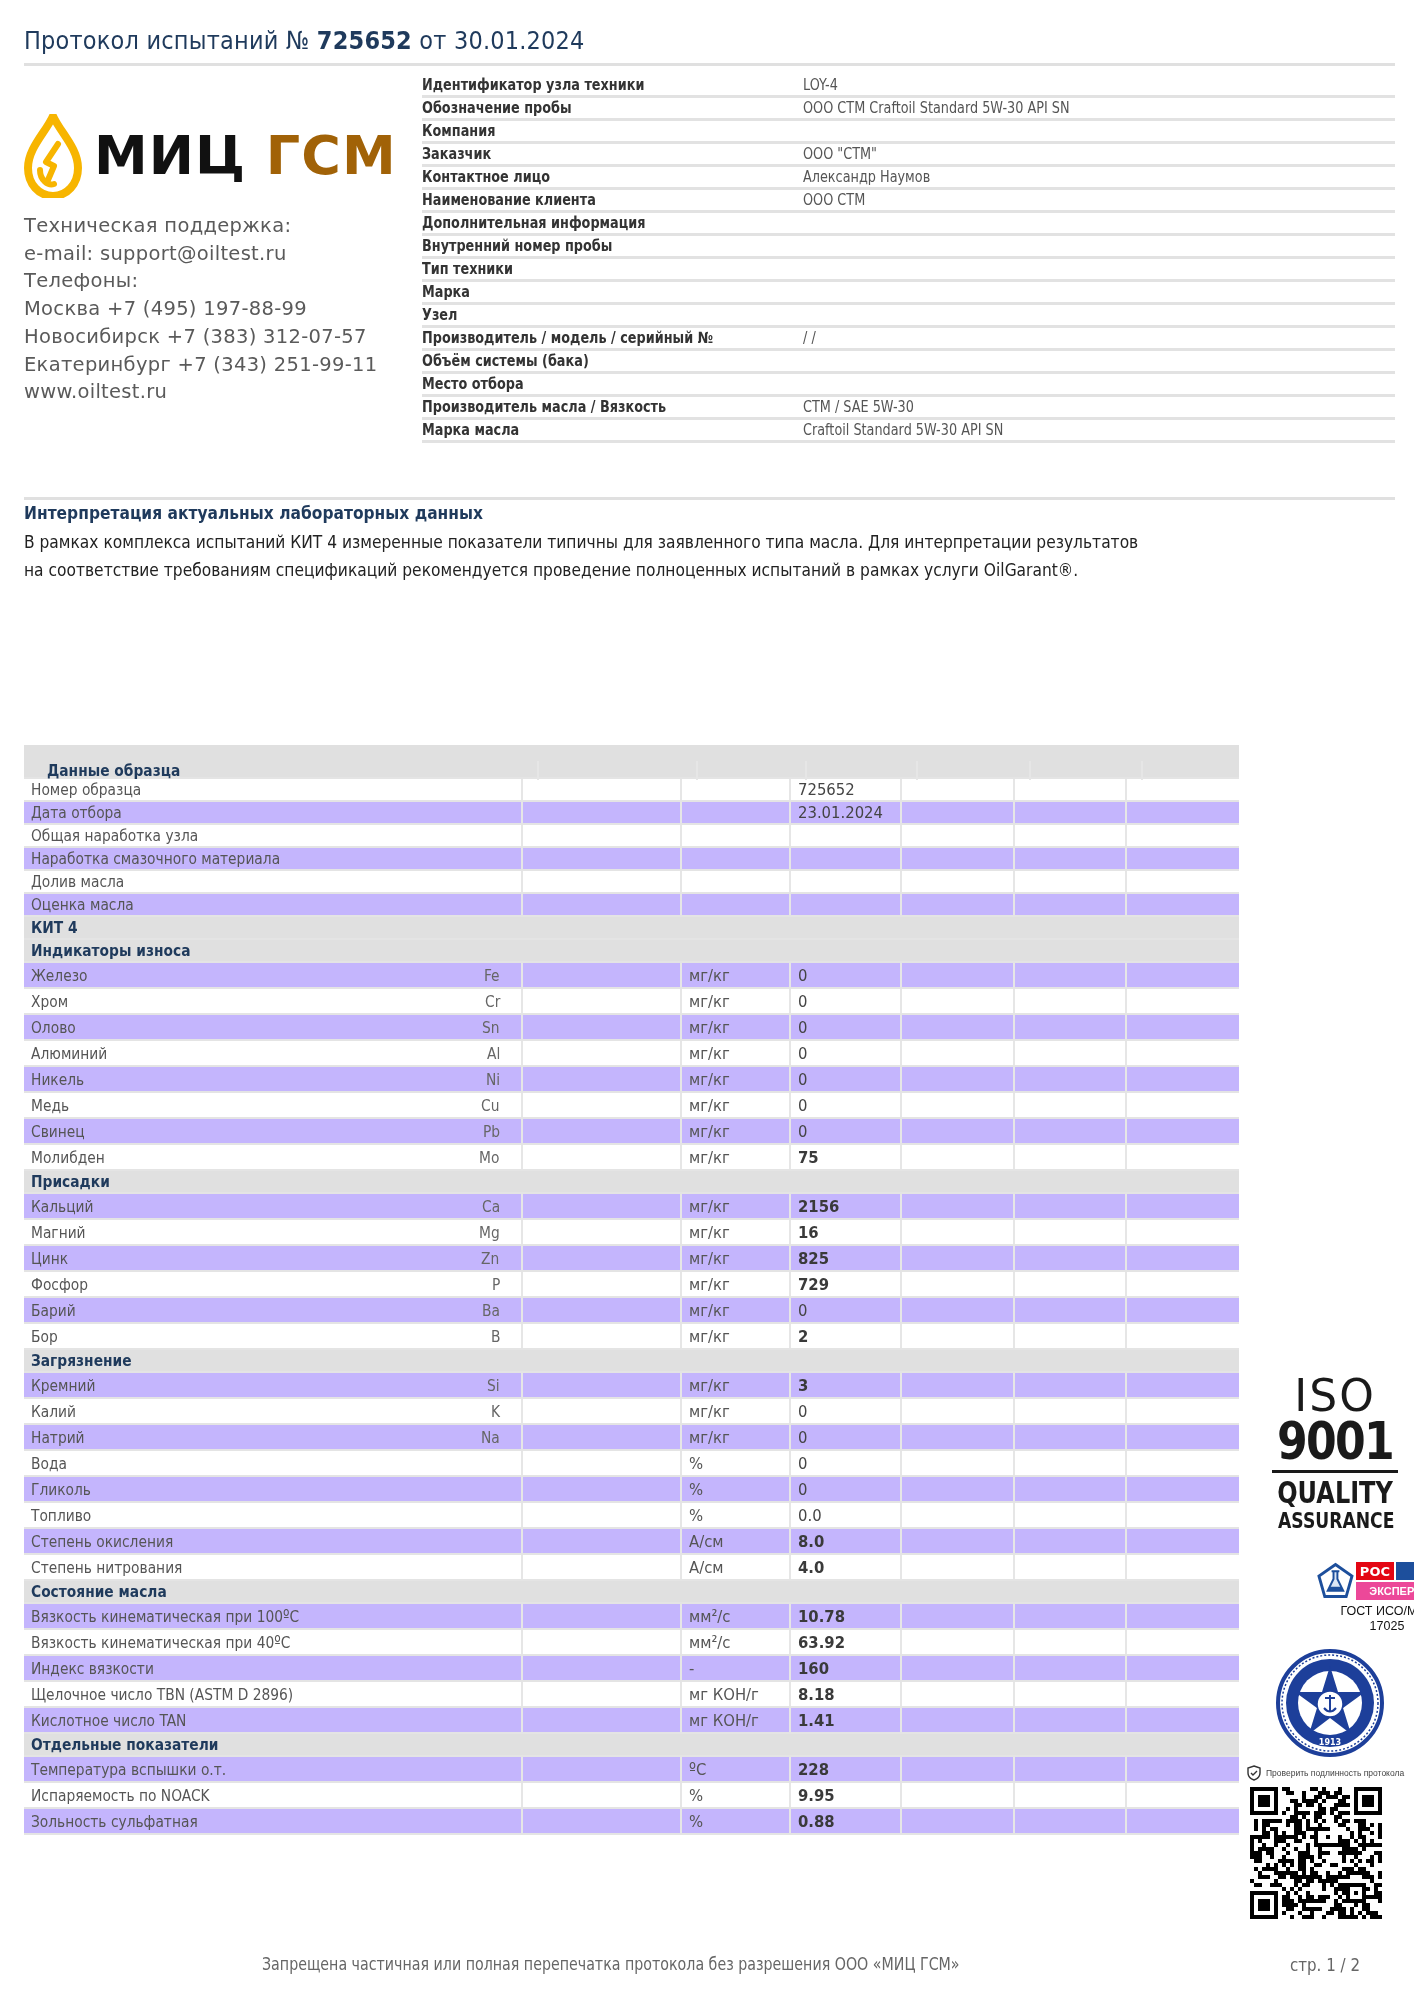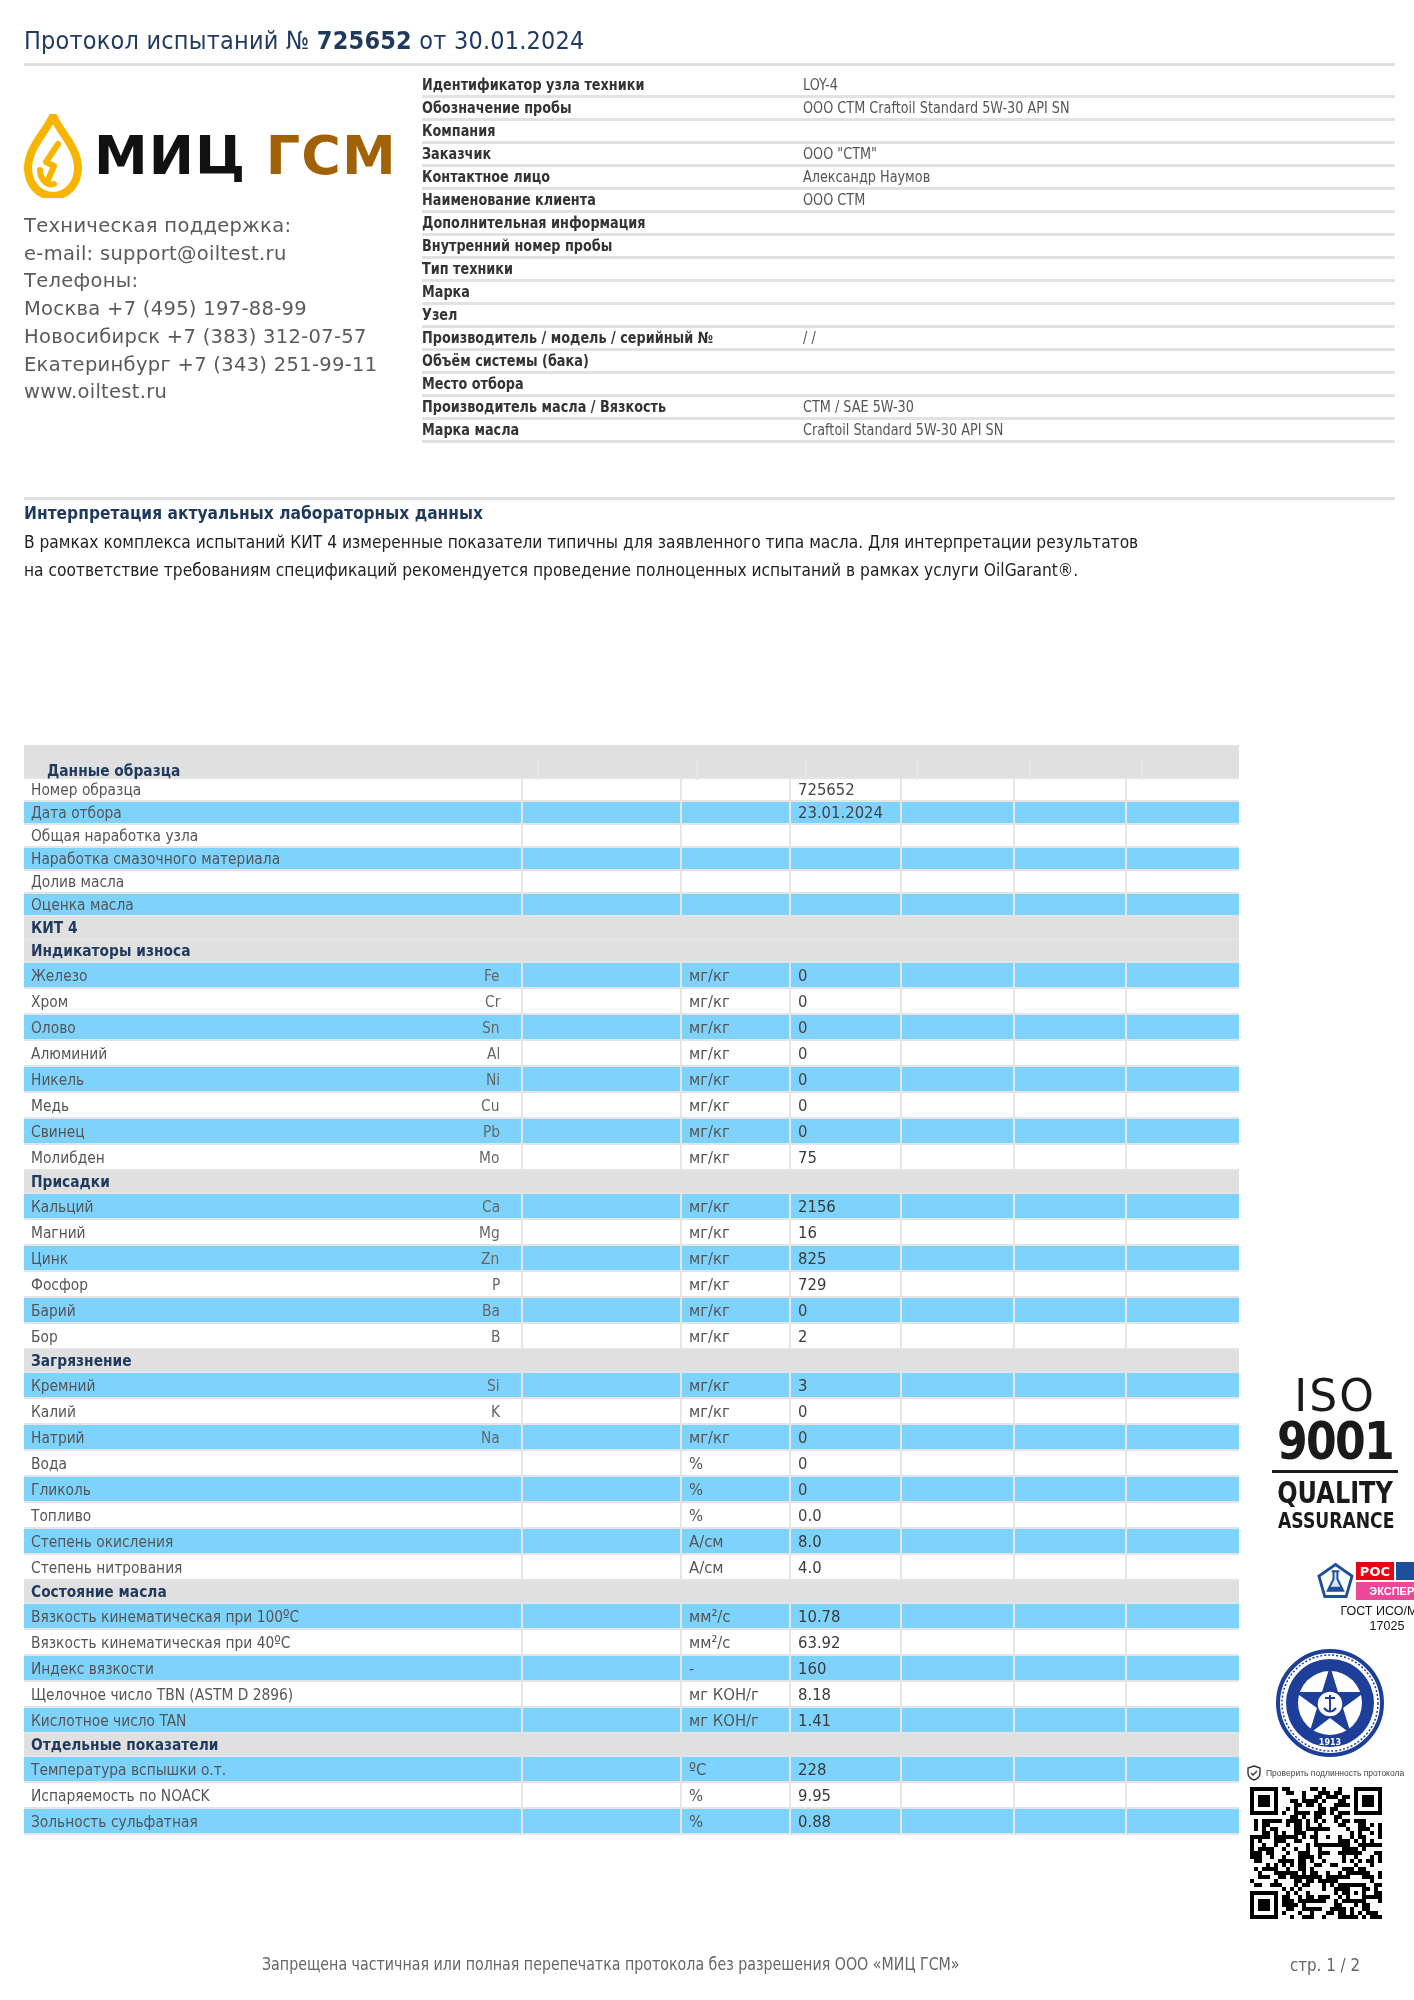--- a/index.html
+++ b/index.html
@@ -27,30 +27,30 @@
   .contacts { left: 24px; top: 212px; font-size: 19.5px; line-height: 27.7px; color: #5a5a5a; font-family: "DejaVu Sans", "Liberation Sans", sans-serif; letter-spacing: 0.3px; }
   .contacts div { white-space: nowrap; }
 
   .interp-rule { left: 24px; top: 497px; width: 1371px; height: 3px; background: #e0e0e0; }
   .interp-title { left: 24px; top: 502px; font-size: 18.5px; color: #1f3a5c; font-weight: 600; white-space: nowrap; transform: scaleX(0.93); transform-origin: left; }
   .interp-text { left: 24px; top: 528px; width: 1380px; font-size: 18.5px; line-height: 28px; color: #222; transform: scaleX(0.93); transform-origin: left; white-space: nowrap; }
 
   
   .dt { left: 24px; top: 745px; width: 1215px; font-size: 16.5px; }
   .dt-row { display: grid; grid-template-columns: 499px 159px 109px 111px 113px 112px 112px; border-bottom: 2px solid #e4e4e4; background: #fff; }
-  .dt-row.alt { background: #7dd3fc; }
+  .dt-row.alt { background: #c4b5fd; }
   .dt-row > div { border-right: 2px solid #e6e6e6; padding: 0 7px; white-space: nowrap; overflow: hidden; display: flex; align-items: center; color: #555; }
   .dt-row > div:last-child { border-right: none; }
   .dt-row.meta { height: 23px; }
   .dt-row.el { height: 26px; }
   .dt-row .c-name { justify-content: space-between; padding-right: 20px; }
   .dt-row .c-name span { display: inline-block; transform: scaleX(0.93); transform-origin: left; }
   .dt-row .c-sym { color: #666; transform: none; }
   .dt-row .c-val { color: #444; }
-  .dt-row .c-val.bold { font-weight: 400; color: #3a3a3a; }
+  .dt-row .c-val.bold { font-weight: 700; color: #3a3a3a; }
   .dt-head { height: 23px; background: #e0e0e0; padding: 0 7px; display: flex; align-items: center; color: #1f3a5c; font-weight: 600; border-bottom: 2px solid #e4e4e4; }
   .dt-head span { display: inline-block; transform: scaleX(0.93); transform-origin: left; }
   .dt-head.with-cols { display: grid; grid-template-columns: 499px 159px 109px 111px 113px 112px 112px; padding: 16px; }
   .dt-head.with-cols > div { padding: 0 7px; display: flex; align-items: center; border-right: 2px solid #e6e6e6; height: 100%; }
   .dt-head.with-cols > div:last-child { border-right: none; }
 
   
   .iso { left: 1262px; top: 1376px; width: 146px; text-align: center; font-family: "DejaVu Sans", "Liberation Sans", sans-serif; color: #1a1a1a; }
   .iso .iso-word { font-size: 44px; line-height: 40px; letter-spacing: 2px; font-weight: 400; }
   .iso .iso-num { font-size: 52px; line-height: 50px; font-weight: 900; letter-spacing: -2px; transform: scaleX(0.85); }

